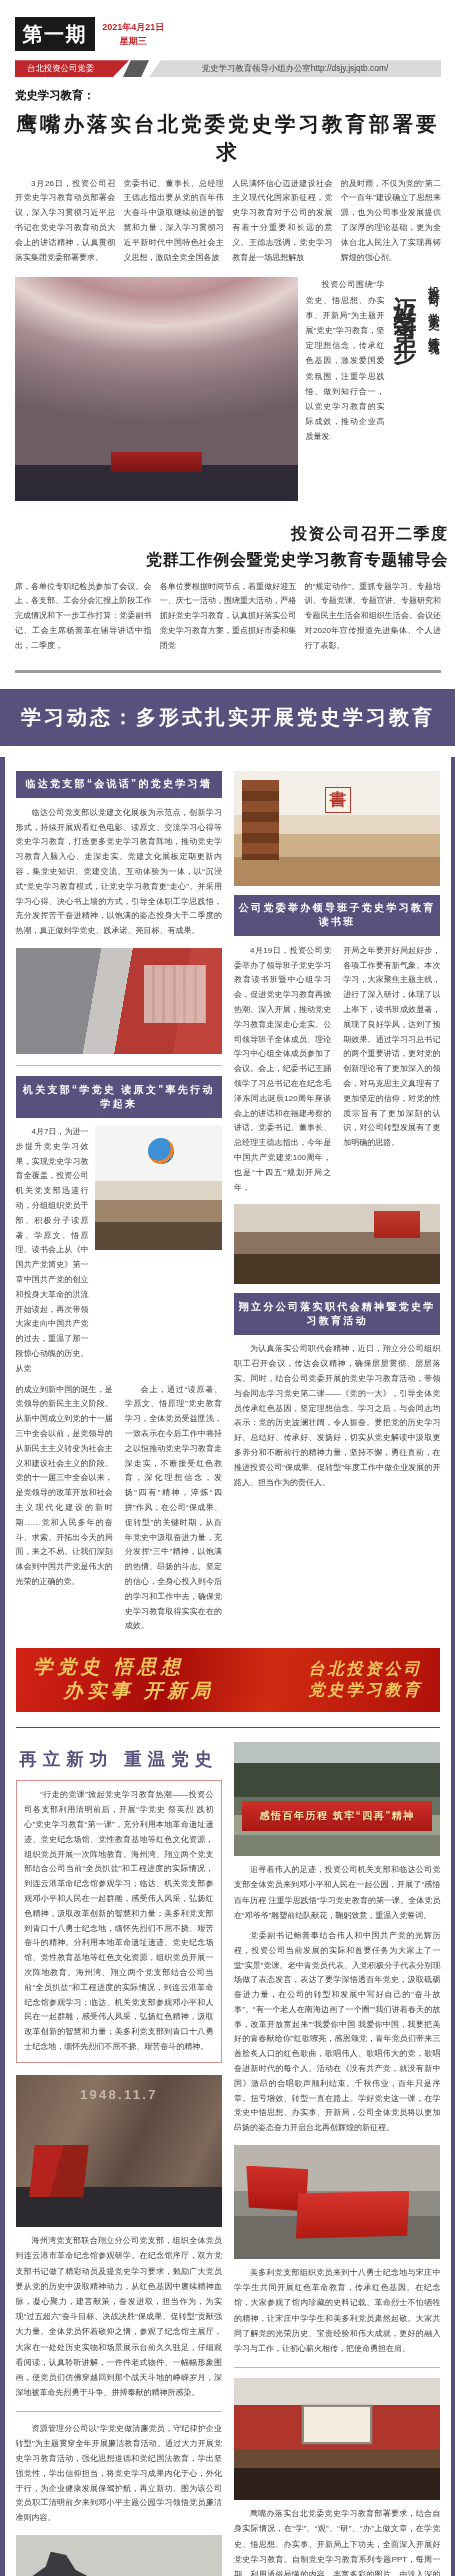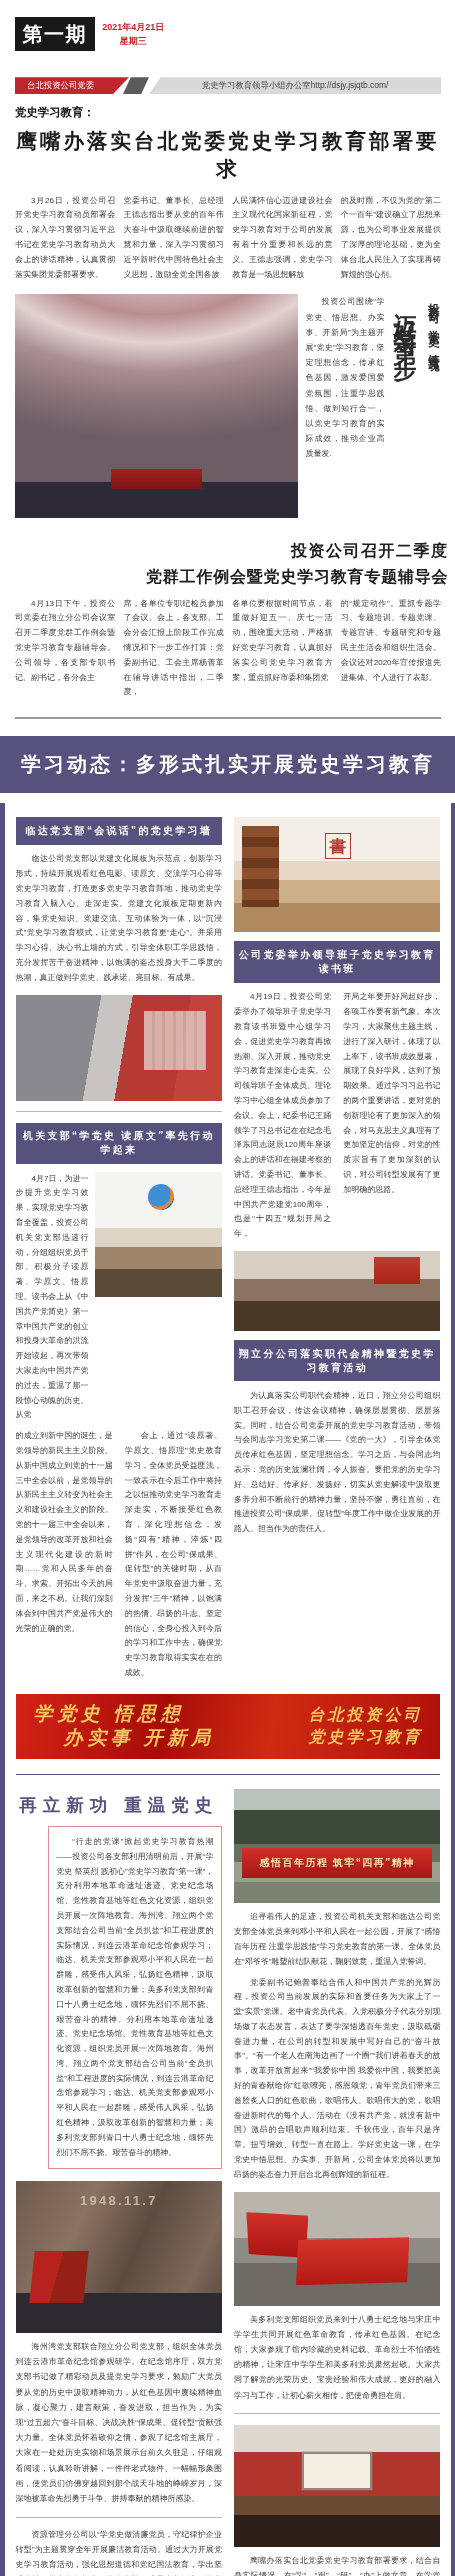--- a/index.html
+++ b/index.html
@@ -5,21 +5,21 @@
   * { margin:0; padding:0; box-sizing:border-box; }
   body { background:#e9e9e9; font-family:"Liberation Sans", sans-serif; }
   .page { width:456px; margin:0 auto; background:#ffffff; overflow:hidden; }
 
   
   .masthead { padding:16.7px 15px 0 15px; }
   .mast-row { display:flex; align-items:flex-end; gap:7.6px; }
   .mast-title { color:#c0272d; font-size:50px; font-weight:bold; letter-spacing:1.5px; line-height:1; font-family:"Liberation Sans",sans-serif; }
   .issue-box { background:#191919; color:#fff; font-size:20px; font-weight:bold; padding:4.6px 7.6px 3px 7.6px; letter-spacing:1.5px; }
   .date-block { color:#c0272d; font-size:9px; font-weight:bold; text-align:center; line-height:1.6; padding-bottom:3px; }
-  .org-bar { display:flex; align-items:stretch; height:16.7px; margin-top:26px; }
+  .org-bar { display:flex; align-items:stretch; height:16.7px; margin-top:9px; }
   .org-red { background:#c0272d; color:#fff; font-size:8.4px; display:flex; align-items:center; padding:0 12px; clip-path:polygon(0 0,100% 0,86% 100%,0 100%); min-width:114px; }
   .org-notch { background:#5a5a5a; width:26px; clip-path:polygon(30% 0,100% 0,70% 100%,0 100%); margin-left:-6px; }
   .org-gray { background:#d9d9d9; color:#444; font-size:8.4px; flex:1; display:flex; align-items:center; justify-content:center; clip-path:polygon(4% 0,100% 0,100% 100%,0 100%); }
 
   
   .kicker { font-size:11.4px; font-weight:bold; color:#111; padding:10.6px 15px 1.5px 15px; }
   .lead-title { font-size:20.5px; font-weight:bold; color:#1d1d1d; text-align:center; letter-spacing:3px; padding:6px 7.6px 10.6px 7.6px; }
   .cols4 { display:flex; gap:8.4px; padding:0 15px; }
   .cols4 > div { flex:1; min-width:0; }
   .txt { font-size:8px; line-height:1.85; text-align:justify; color:#3c3c3c; }
@@ -75,21 +75,21 @@
   
   .gold-banner { margin-top:13.7px; background:linear-gradient(100deg,#d32316 0%,#a80c08 35%,#cf2b12 60%,#b01009 100%); padding:7.6px 18px 9px 18px; display:flex; justify-content:space-between; align-items:center; }
   .gold-banner .gleft { font-family:"Liberation Serif",serif; font-style:italic; font-weight:bold; color:#f3c75f; font-size:19px; letter-spacing:4.6px; line-height:1.25; }
   .gold-banner .gleft .shift { padding-left:30px; }
   .gold-banner .gright { font-family:"Liberation Serif",serif; font-style:italic; font-weight:bold; color:#f3c75f; font-size:16px; letter-spacing:3px; line-height:1.35; text-align:right; }
 
   .hr-purple { height:1.5px; background:#57517e; margin:15px 0 13.7px 0; }
 
   
   .mem-title { color:#57517e; font-size:17.5px; font-weight:bold; letter-spacing:6px; text-align:center; margin:4.6px 0 9px 0; }
-  .boxed { border:0.8px solid #d99090; padding:7.6px 7.6px;margin-left:32px; }
+  .boxed { border:0.8px solid #d99090; padding:7.6px 7.6px; }
   .photo-group { width:100%; height:114px;
     background: linear-gradient(to bottom, #b9c2bd 0 18%, #3d4a3a 18% 48%, #68705f 48% 64%, #9aa089 64% 82%, #7b8271 82% 100%);
   }
   .gbanner-strip { position:absolute; left:4%; top:52%; width:92%; height:26%; background:linear-gradient(#d0302a,#a81613); display:flex; align-items:center; justify-content:center; color:#ffe9a8; font-size:10px; font-weight:bold; letter-spacing:1.5px; text-shadow:0 0.8px 0.8px #7a0b0b; }
   .photo-1948 { width:100%; height:152px;
     background:
       linear-gradient(to top, #2d2a2f 0 26%, rgba(0,0,0,0) 26%),
       linear-gradient(115deg, #6e5a4d 0%, #8a7362 30%, #5d4b41 55%, #7d685a 80%, #55453c 100%);
   }
   .label-1948 { position:absolute; left:0; right:0; top:8%; text-align:center; color:#cfc4b8; font-size:13px; font-weight:bold; letter-spacing:2.3px; opacity:.85; }
@@ -148,21 +148,20 @@
     <div class="lead-side-txt ind">投资公司围绕“学党史、悟思想、办实事、开新局”为主题开展“党史”学习教育，坚定理想信念，传承红色基因，激发爱国爱党氛围，注重学思践悟、做到知行合一，以党史学习教育的实际成效，推动企业高质量发.</div>
     <div class="vert-head">迈好学习第一步</div>
     <div class="vert-sub">投资公司“学党史 铸党魂”</div>
   </div>
 
   <div class="a2-title">
     <div class="l1">投资公司召开二季度</div>
     <div class="l2">党群工作例会暨党史学习教育专题辅导会</div>
   </div>
   <div class="cols4">
-    <div class="txt ind">4月13日下午，投资公司党委在翔立分公司会议室召开二季度党群工作例会暨党史学习教育专题辅导会。公司领导，各支部专职书记、副书记，各分会主</div>
     <div class="txt">席，各单位专职纪检员参加了会议。会上，各支部、工会分会汇报上阶段工作完成情况和下一步工作打算：党委副书记、工会主席杨善革在辅导讲话中指出，二季度，</div>
     <div class="txt">各单位要根据时间节点，着重做好迎五一、庆七一活动，围绕重大活动，严格抓好党史学习教育，认真抓好落实公司党史学习教育方案，重点抓好市委和集团党</div>
     <div class="txt">的“规定动作”。重抓专题学习、专题培训、专题党课、专题宣讲、专题研究和专题民主生活会和组织生活会。会议还对2020年宣传报道先进集体、个人进行了表彰。</div>
   </div>
 
   <div class="hr-gray"></div>
 
   <div class="study-banner">学习动态：多形式扎实开展党史学习教育</div>
 
   <div class="framed">

